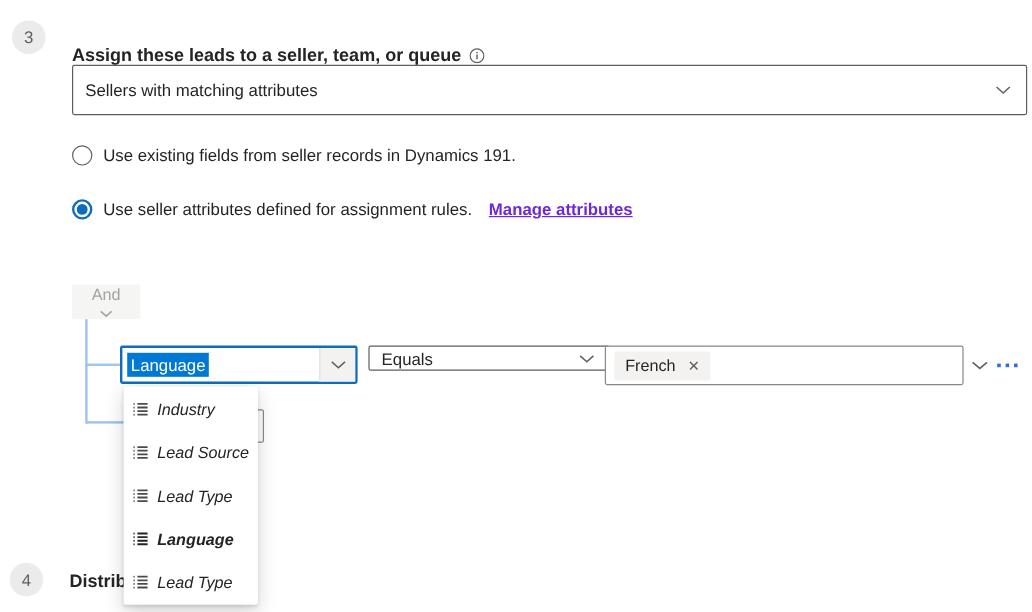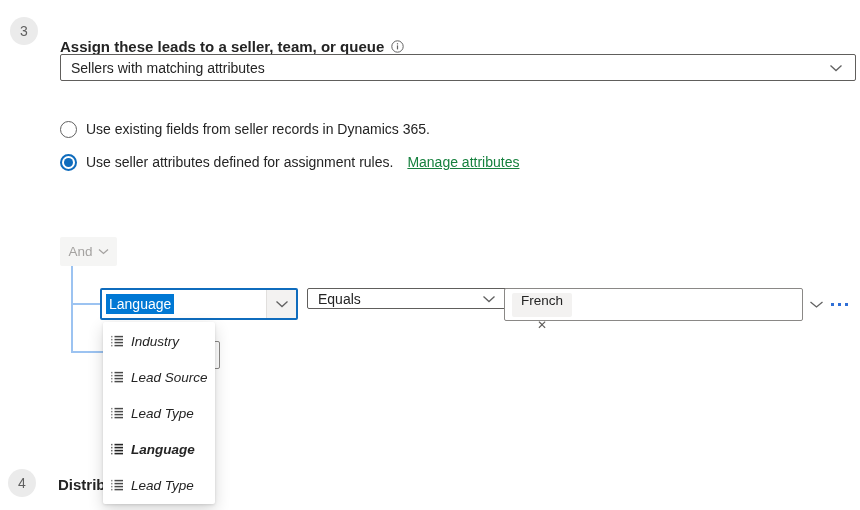--- a/index.html
+++ b/index.html
@@ -9,41 +9,41 @@
 
   .step-circle {
     position: absolute; width: 28px; height: 28px; border-radius: 50%;
     background: #ebebeb; color: #5f5f5f; font-size: 14px;
     display: flex; align-items: center; justify-content: center;
   }
   .step-title-row { position: absolute; display: flex; align-items: center; gap: 7px; }
   .step-title { font-size: 15px; font-weight: 700; color: #242424; white-space: nowrap; }
 
   .select-box {
-    position: absolute; height: 27px; border: 1px solid #605e5c; border-radius: 2px;
+    position: absolute; height: 42px; border: 1px solid #605e5c; border-radius: 2px;
     background: #fff; display: flex; align-items: center; padding: 0 32px 0 10px;
     font-size: 14px; color: #242424; cursor: pointer;
   }
   .select-box .chev { position: absolute; right: 12px; top: 50%; transform: translateY(-50%); }
 
   .radio-row { position: absolute; display: flex; align-items: center; gap: 9px; height: 18px; }
   .radio-outer {
     width: 17px; height: 17px; border-radius: 50%; border: 1px solid #616161; background: #fff;
     display: flex; align-items: center; justify-content: center; flex: none;
   }
   .radio-outer.selected { border: 2px solid #0f6cbd; }
   .radio-dot { width: 9px; height: 9px; border-radius: 50%; background: #0f6cbd; }
   .radio-label { font-size: 14px; color: #242424; white-space: nowrap; }
-  .link { color: #15803d; text-decoration: underline; font-size: 14px; cursor: pointer; white-space: nowrap; }
+  .link { color: #6d28d9; text-decoration: underline; font-size: 14px; cursor: pointer; white-space: nowrap; font-weight: bold; }
 
   .cond-label-row { position: absolute; font-size: 14px; color: #242424; white-space: nowrap; }
 
   .and-btn {
     position: absolute; width: 57px; height: 29px; background: #f5f5f4; border: none; border-radius: 2px;
-    color: #a5a3a1; font-size: 13.5px; display: flex; align-items: center; justify-content: center; gap: 5px;
+    color: #a5a3a1; font-size: 13.5px; display: flex; align-items: center; justify-content: center; gap: 5px; flex-direction: column;
   }
 
   .tree-line { position: absolute; background: #9cc3f1; z-index: 1; }
 
   .combo-focused {
     position: absolute; height: 32px; border: 2px solid #0f6cbd; border-radius: 2px; background: #fff;
     display: flex; align-items: center; z-index: 2;
   }
   .combo-focused .sel-text {
     margin-left: 4px; padding: 2px 3px; background: #0078d4; color: #fff; font-size: 14px; white-space: nowrap;
@@ -58,21 +58,21 @@
     display: flex; align-items: center; padding-left: 10px; font-size: 14px; color: #242424;
   }
   .combo-plain .chev { position: absolute; right: 11px; top: 50%; transform: translateY(-50%); }
 
   .value-field {
     position: absolute; height: 33px; border: 1px solid #8a8886; border-radius: 2px; background: #fff;
     display: flex; align-items: center; padding-left: 7px;
   }
   .chip {
     height: 24px; background: #f3f2f1; border-radius: 2px; display: flex; align-items: center;
-    padding: 0 9px; gap: 10px; font-size: 13.5px; color: #242424; flex-direction: column;
+    padding: 0 9px; gap: 10px; font-size: 13.5px; color: #242424;
   }
   .chip .x { color: #605e5c; font-size: 12px; cursor: pointer; }
 
   .row-chev { position: absolute; }
   .more-dots { position: absolute; display: flex; gap: 4px; cursor: pointer; }
   .more-dots i { width: 3px; height: 3px; background: #2f6fd6; display: block; }
 
   .add-partial {
     position: absolute; width: 80px; height: 28px; border: 1px solid #8a8886; border-radius: 2px;
     background: #fff; z-index: 3;
@@ -119,24 +119,24 @@
     <span>Sellers with matching attributes</span>
     <span class="chev icon">
       <svg width="14" height="10" viewBox="0 0 14 10">
           <path d="M1.5 2.5l5.5 5 5.5-5" fill="none" stroke="#616161" stroke-width="1.3"></path>
         </svg>
     </span>
   </div>
 
   <div class="radio-row" style="left:60px; top:120px;">
     <span class="radio-outer"></span>
-    <span class="radio-label">Use existing fields from seller records in Dynamics 365.</span>
-  </div>
-
-  <div class="radio-row" style="left:60px; top:153px;">
+    <span class="radio-label">Use existing fields from seller records in Dynamics 191.</span>
+  </div>
+
+  <div class="radio-row" style="left:60px; top:165px;">
     <span class="radio-outer selected">
         <span class="radio-dot"></span>
       </span>
     <span class="radio-label">Use seller attributes defined for assignment rules.</span>
     <a class="link" style="margin-left:5px;">Manage attributes</a>
   </div>
 
 
   <button class="and-btn" style="left:60px; top:237px;">
     <span>And</span>

